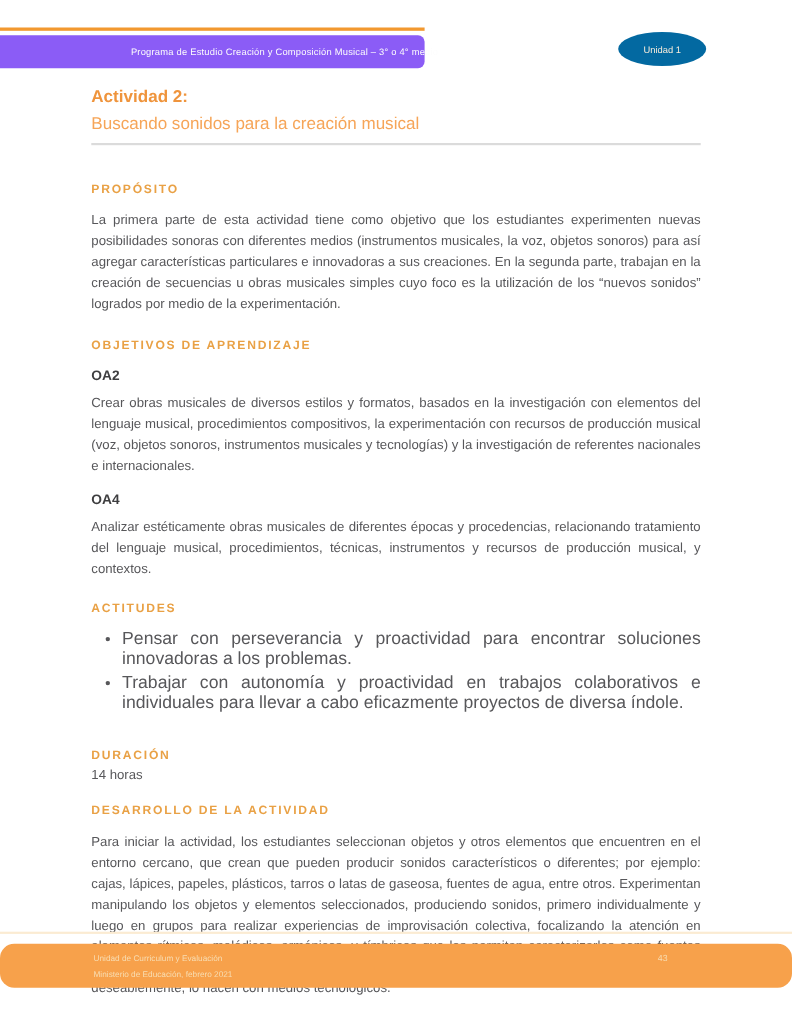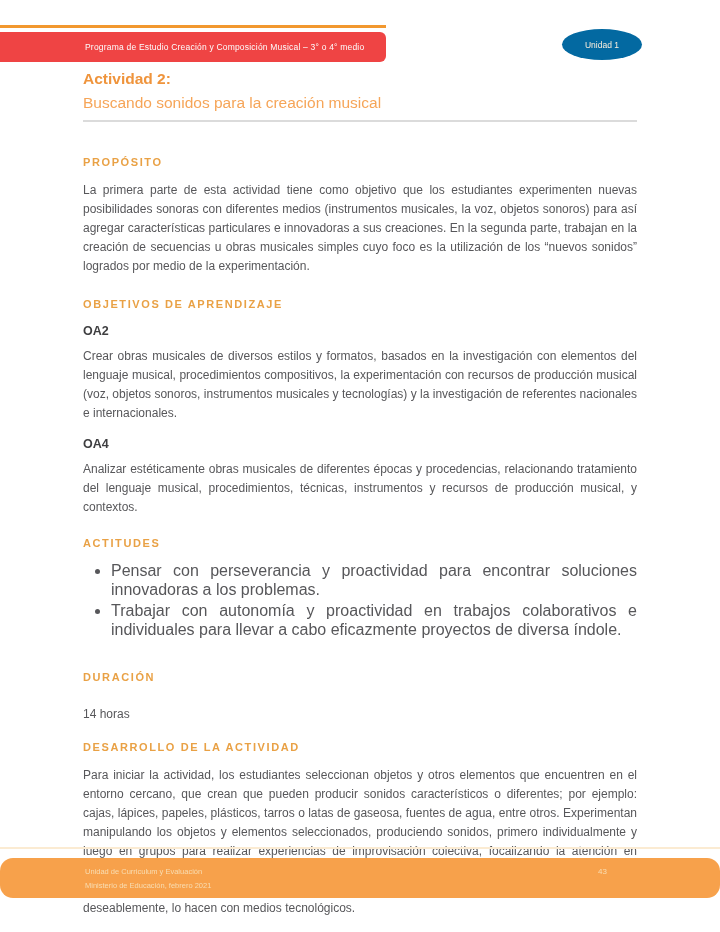--- a/index.html
+++ b/index.html
@@ -14,41 +14,41 @@
 
   
   .top-rule {
     position: absolute; left: 0; top: 25px;
     width: 386px; height: 3px;
     background: #F2982F;
   }
   .header-bar {
     position: absolute; left: 0; top: 32px;
     width: 386px; height: 30px;
-    background: #ef4444;
+    background: #8b5cf6;
     border-radius: 0 6px 6px 0;
     display: flex; align-items: center;
-    padding-left: 85px;
+    padding-left: 119px;
   }
   .header-bar .bar-text {
     color: #FDFDFD; font-size: 8.5px; letter-spacing: 0.2px;
     white-space: nowrap;
   }
   .unit-badge {
     position: absolute; left: 562px; top: 29px;
     width: 80px; height: 31px;
     background: #0369a1;
     border-radius: 50%;
     display: flex; align-items: center; justify-content: center;
   }
   .unit-badge span { color: #FBEEDC; font-size: 8.5px; }
 
   
   .content {
-    position: absolute; left: 83px; top: 70px; width: 554px;
+    position: absolute; left: 83px; top: 80px; width: 554px;
   }
   .activity-title {
     color: #EF943C; font-size: 15.5px; font-weight: bold;
   }
   .activity-subtitle {
     color: #F6A558; font-size: 15.5px; font-weight: normal;
     margin-top: 6px;
   }
   .title-rule {
     border: none; border-top: 2px solid #DBDBDB;
@@ -78,21 +78,21 @@
     padding-left: 28px;
     list-style: disc;
   }
   .bullet-list li {
     font-size: 16px; line-height: 19px;
     text-align: justify;
     margin-bottom: 2px;
     color: #57575A;
   }
   .duration-value {
-    margin-top: 24px;
+    margin-top: 4px;
     font-size: 12px; color: #57575A;
   }
 
   
   .footer-hairline {
     position: absolute; left: 0; top: 847px;
     width: 720px; height: 2px;
     background: #FBEBD2;
   }
   .footer-bar {

